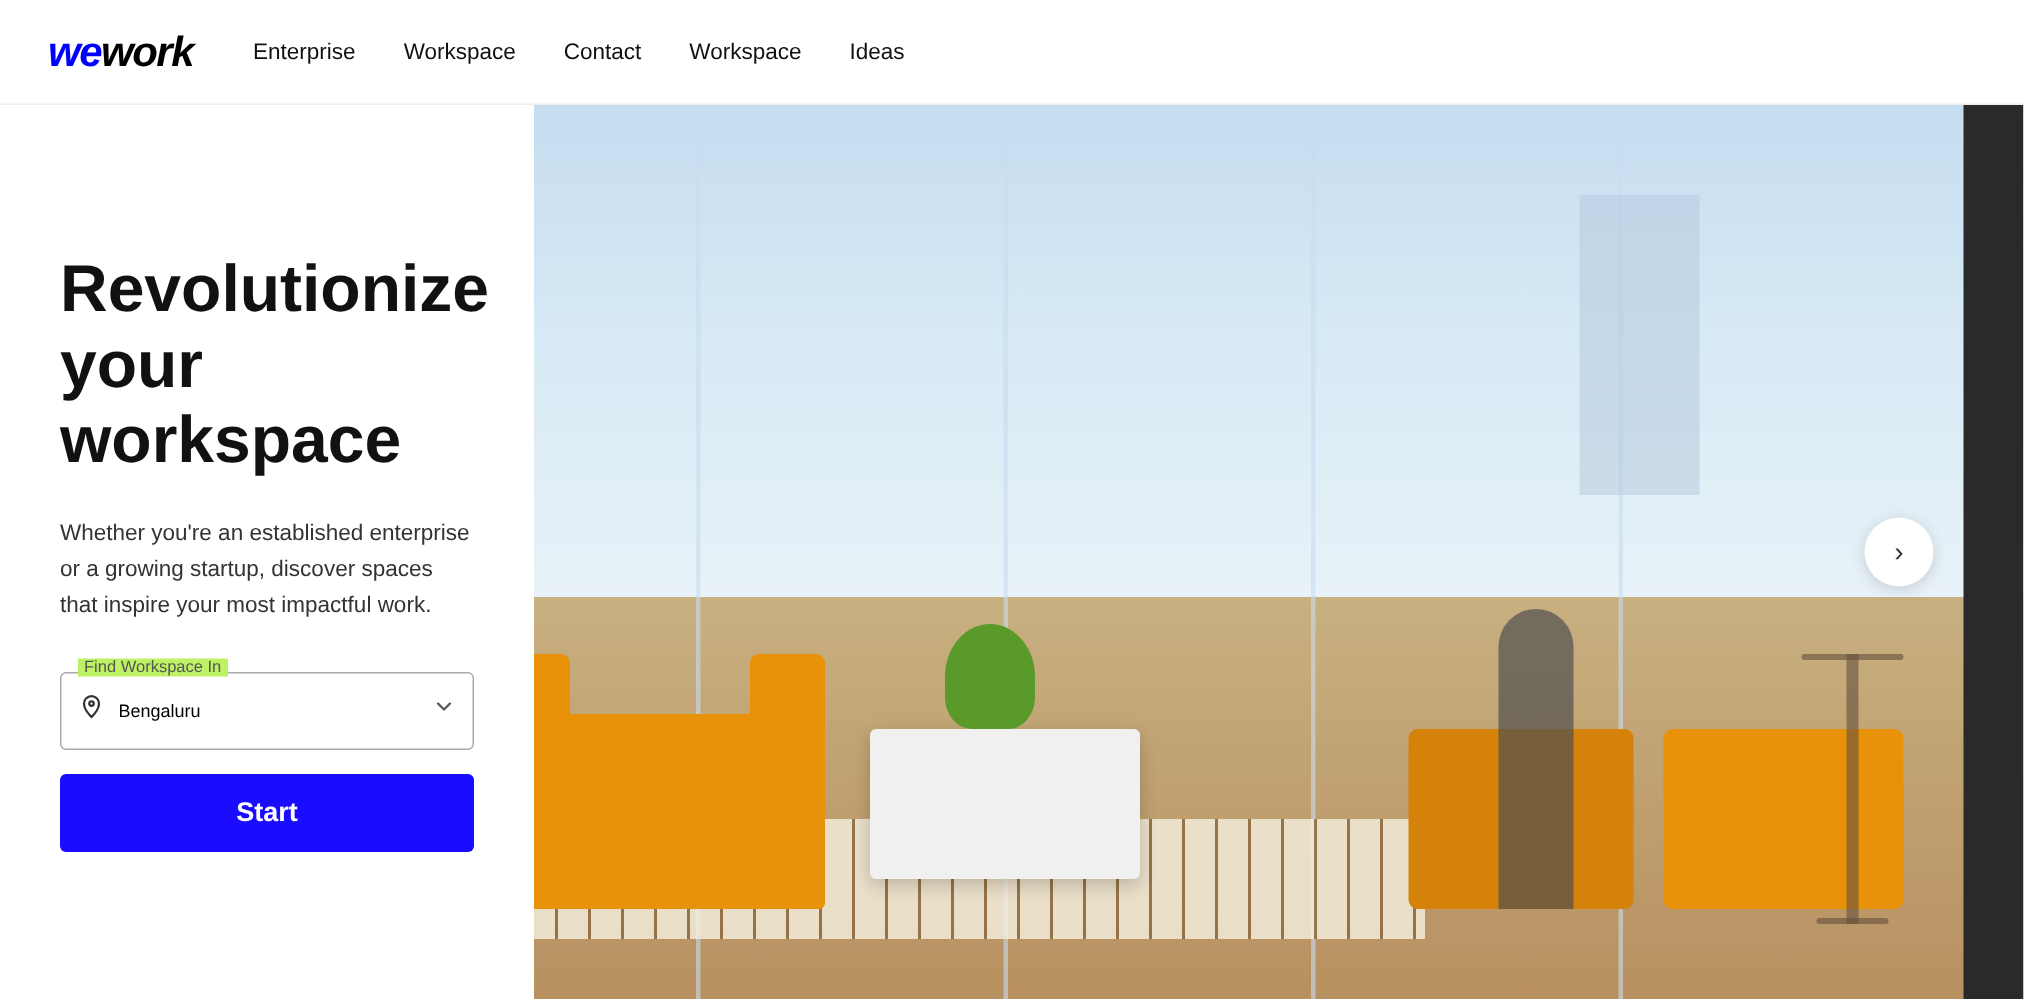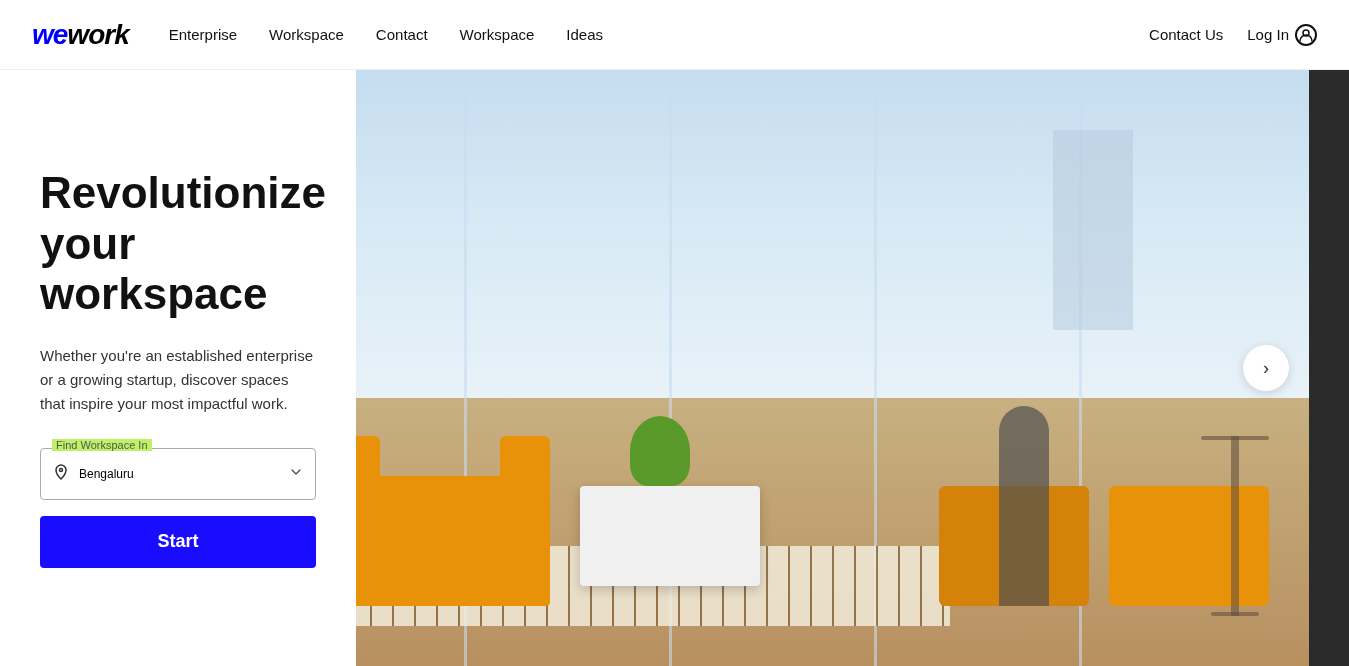--- a/index.html
+++ b/index.html
@@ -398,32 +398,20 @@
 <nav>
   <div class="nav-logo">
     <span>we</span>work
   </div>
   <div class="nav-links">
     <a class="nav-link">Enterprise</a>
     <a class="nav-link">Workspace</a>
     <a class="nav-link">Contact</a>
     <a class="nav-link">Workspace</a>
     <a class="nav-link">Ideas</a>
-  </div>
-  <div class="nav-right">
-    <span class="nav-contact">Contact Us</span>
-    <span class="nav-login">
-      <span>Log In</span>
-      <span class="user-icon">
-        <svg width="14" height="14" viewBox="0 0 14 14" fill="none" xmlns="http://www.w3.org/2000/svg">
-          <circle cx="7" cy="5" r="3" stroke="#111" stroke-width="1.5" fill="none"></circle>
-          <path d="M1 13c0-3.3 2.7-6 6-6s6 2.7 6 6" stroke="#111" stroke-width="1.5" fill="none" stroke-linecap="round"></path>
-        </svg>
-      </span>
-    </span>
   </div>
 </nav>
 
 <div class="hero">
 
   <div class="hero-bg">
     <div class="office-bg">
       <div class="sky"></div>
       <div class="floor"></div>
 

